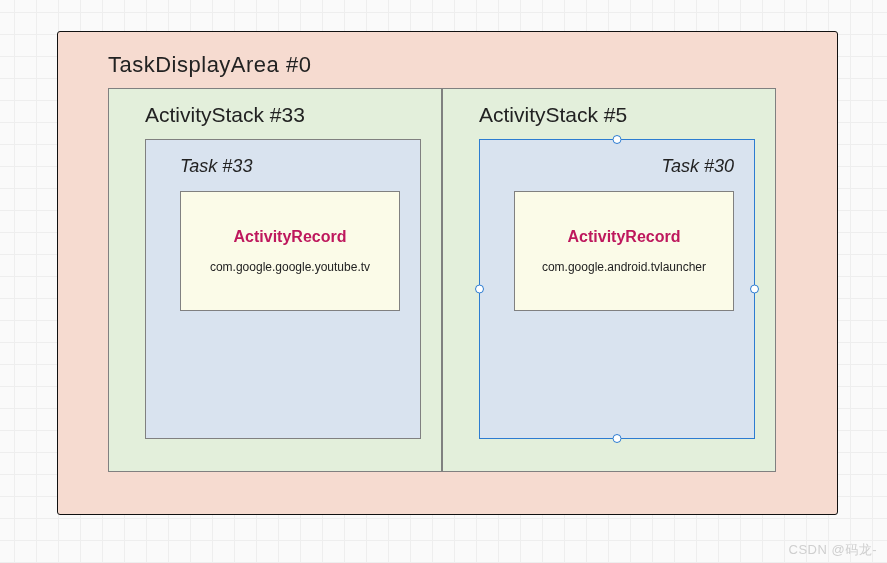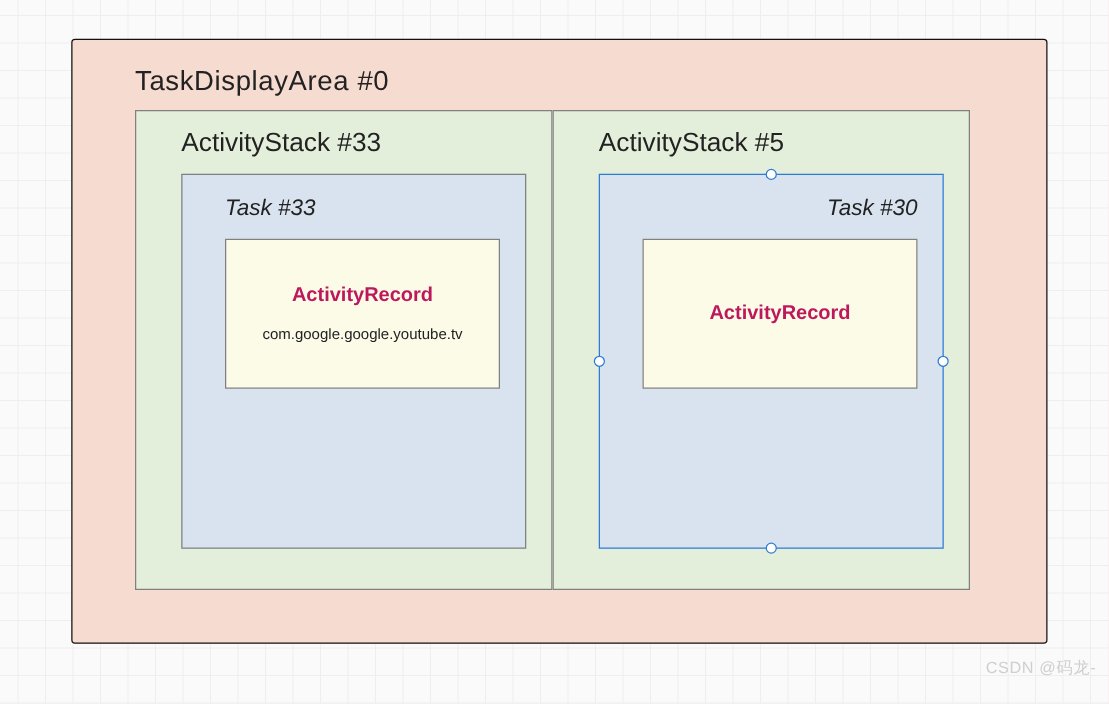--- a/index.html
+++ b/index.html
@@ -92,21 +92,21 @@
       border-radius: 50%;
     }
     .h-top { top: -5px; left: 50%; transform: translateX(-50%); }
     .h-bottom { bottom: -5px; left: 50%; transform: translateX(-50%); }
     .h-left { left: -5px; top: 50%; transform: translateY(-50%); }
     .h-right { right: -5px; top: 50%; transform: translateY(-50%); }
     .task.selected { border: 1px solid #2d7cd1; text-align: right; }
     .watermark {
       position: absolute;
       right: 10px;
-      bottom: 20px;
+      bottom: 4px;
       font-size: 13px;
       color: #cfcfcf;
       letter-spacing: 0.5px;
     }
   </style>
 </head>
 <body>
 
 <div class="display-area">
   <div class="display-title">TaskDisplayArea #0</div>
@@ -126,20 +126,21 @@
     <div class="stack">
       <div class="stack-title">ActivityStack #5</div>
       <div class="task selected">
         <span class="handle h-top"></span>
         <span class="handle h-bottom"></span>
         <span class="handle h-left"></span>
         <span class="handle h-right"></span>
         <div class="task-title">Task #30</div>
         <div class="record">
           <div class="record-title">ActivityRecord</div>
+          <div class="record-package">com.google.android.tvlauncher</div>
         </div>
       </div>
     </div>
 
   </div>
 </div>
 
 <div class="watermark">CSDN @码龙-</div>
 
 </body></html>

